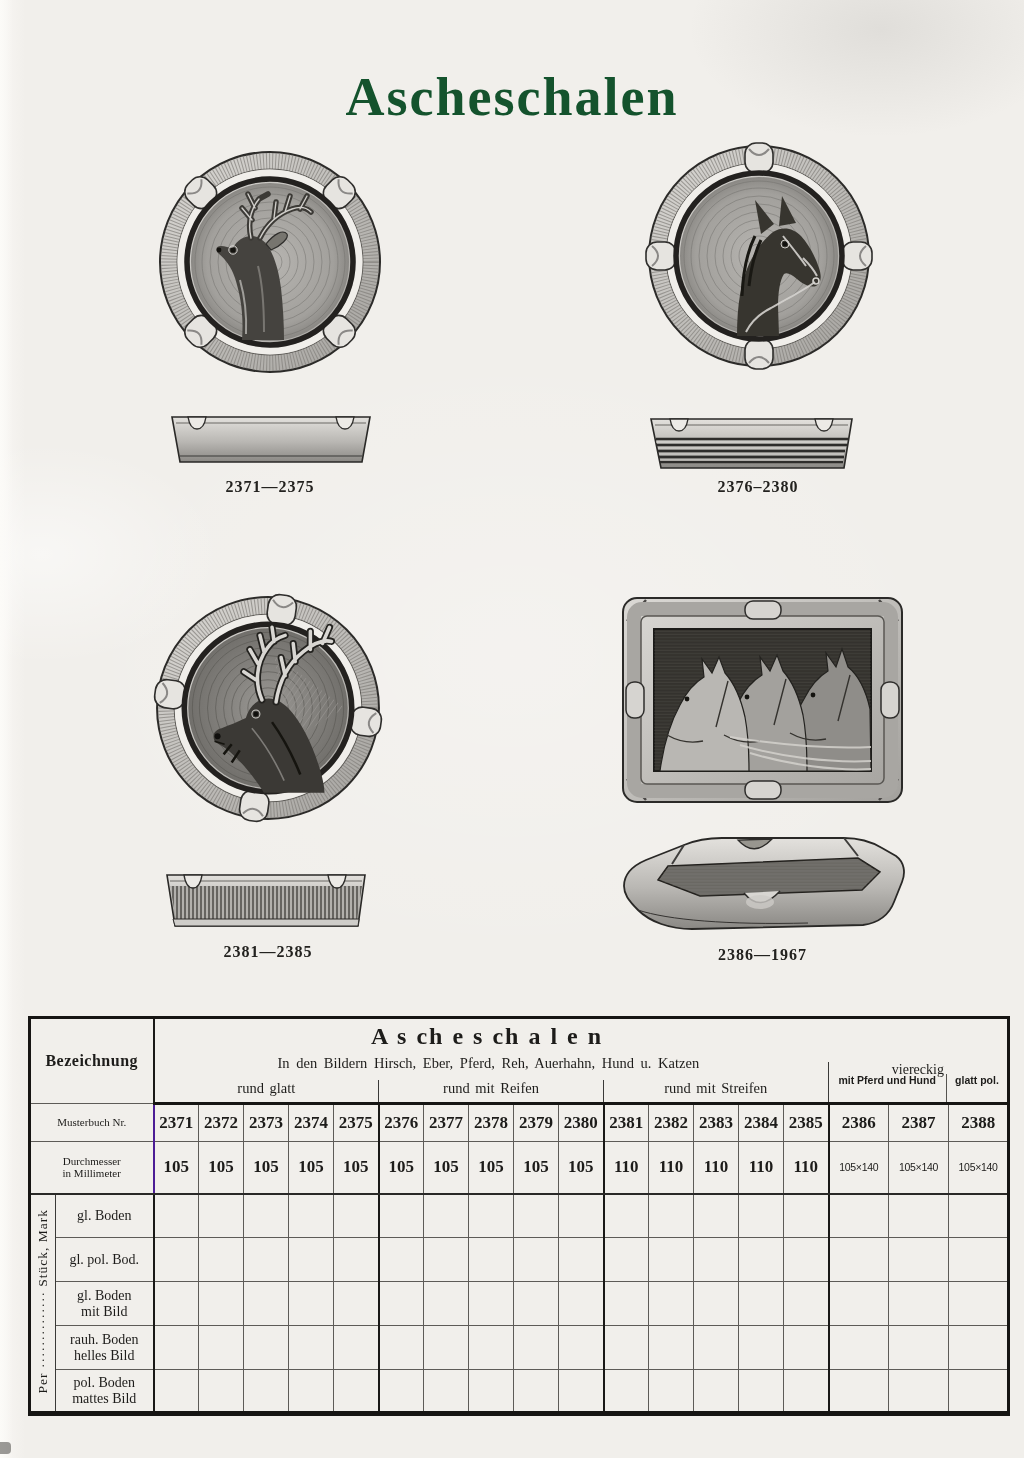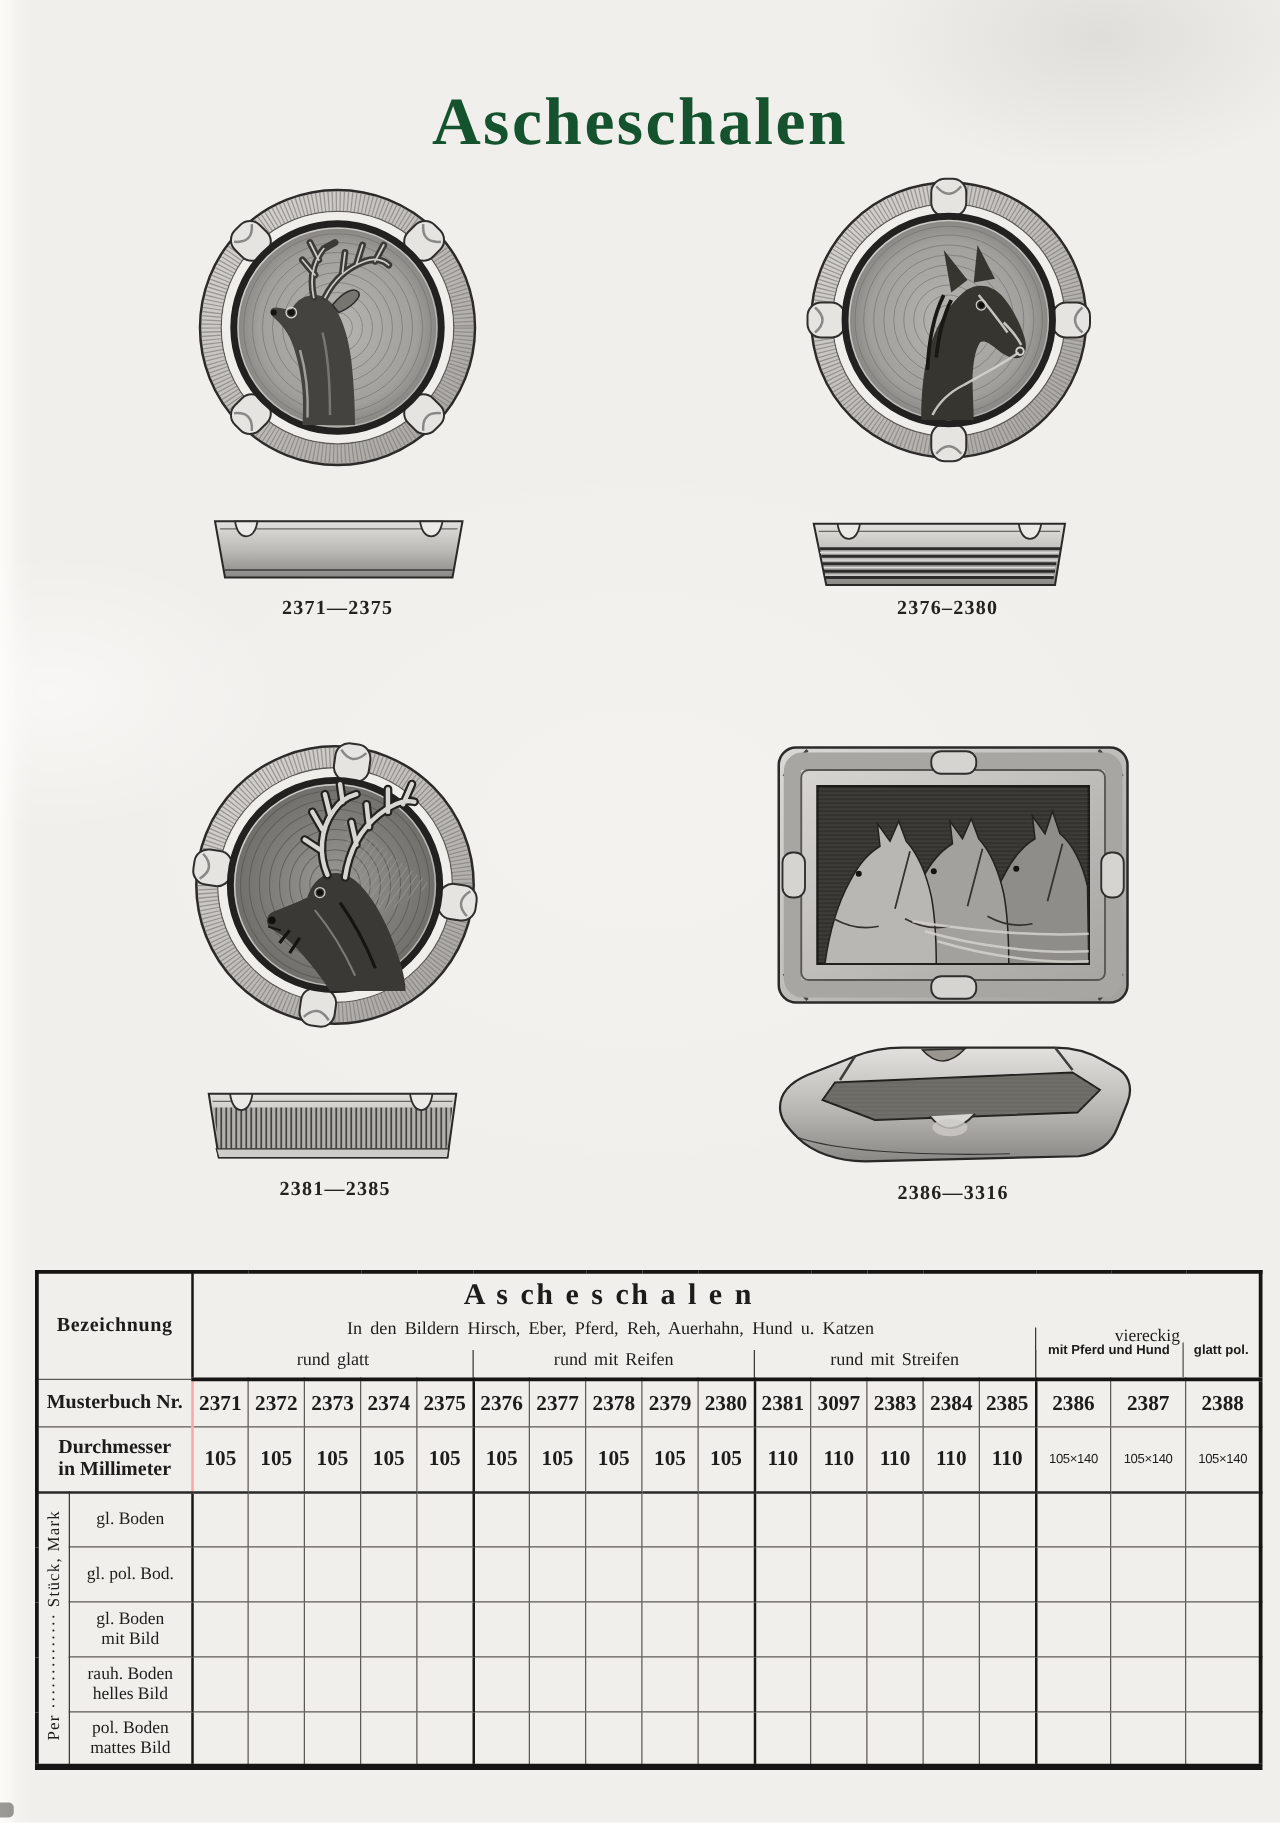--- a/index.html
+++ b/index.html
@@ -40,21 +40,21 @@
   .bh-groups{position:absolute;bottom:0;left:0;right:0;display:flex;align-items:flex-end;}
   .bh-group{width:225px;box-sizing:border-box;text-align:center;font-size:14.5px;
     padding-bottom:3px;height:22px;border-right:1px solid #3b3a38;word-spacing:2px;}
   .bh-vier{width:180px;box-sizing:border-box;height:40px;position:relative;border-left:1px solid #3b3a38;margin-left:-1px;}
   .bh-vier-label{position:absolute;top:0;left:0;width:100%;text-align:center;font-size:14px;}
   .bh-vier-sub{position:absolute;bottom:0;left:0;right:0;display:flex;}
   .bh-vs1{width:118px;box-sizing:border-box;font-family:"Liberation Sans",sans-serif;
     font-size:10.5px;font-weight:700;padding-bottom:16px;text-align:center;transform-origin:center bottom;}
   .bh-vs2{width:62px;box-sizing:border-box;border-left:1px solid #55534f;
     font-family:"Liberation Sans",sans-serif;font-size:10.5px;font-weight:700;padding-bottom:4px;text-align:center;}
-  td.rowlabel{font-size:16px;border-right:2px solid #fca5a5;line-height:1.15;font-weight:bold;}
+  td.rowlabel{font-size:11px;border-right:2px solid #4c1d95;line-height:1.15;}
   td.num{font-size:17px;font-weight:700;text-align:center;}
   td.cond{font-family:"Liberation Sans",sans-serif;font-size:10.5px;font-weight:400;letter-spacing:-.3px;}
   td.g{border-right:2px solid #1a1917;}
   td.vert{border-right:1px solid #3b3a38;border-bottom:3px solid #161513;}
   .vert span{display:inline-block;writing-mode:vertical-rl;transform:rotate(180deg);
     font-size:13.5px;letter-spacing:1px;white-space:nowrap;}
   td.plabel{font-size:14px;border-right:2px solid #1a1917;line-height:1.12;}
   .pre{white-space:pre-line;}
   td.pc{background:transparent;}
   tr.r-price td{border-top:1px solid #6b6965;}
@@ -304,21 +304,21 @@
   <svg style="left:3px;top:240px" width="309" height="106" viewBox="0 0 309 106">
     <path d="M16 56 C16 44 24 36 38 30 L76 15 C88 10 100 8 114 8 L236 8 C252 8 264 12 274 18 L288 26 C296 32 298 42 294 52 L286 72 C281 85 270 93 255 95 L84 99 C62 99 42 92 30 80 C20 70 16 64 16 56 Z" fill="url(#gBody)" stroke="#292826" stroke-width="1.8"></path>
     <path d="M60 36 L250 28 L272 42 L254 60 L92 66 L50 50 Z" fill="#716f6b" stroke="#211f1c" stroke-width="1.5"></path>
     <path d="M60 36 L250 28 L272 42 L254 60 L92 66 L50 50 Z" fill="url(#pH)" opacity=".6"></path>
     <path d="M130 10 Q146 28 164 9 Z" fill="#98968f" stroke="#2c2b29" stroke-width="1.3"></path>
     <path d="M136 63 Q152 83 172 61" fill="#d8d6d2" stroke="#2c2b29" stroke-width="1.5"></path>
     <ellipse cx="152" cy="72" rx="14" ry="7" fill="#cdcbc7" opacity=".8"></ellipse>
     <path d="M76 15 L64 34 M236 8 L250 26" stroke="#3f3e3c" stroke-width="2" fill="none"></path>
     <path d="M30 80 C60 90 120 95 200 93" stroke="#343230" stroke-width="1" fill="none"></path>
   </svg>
-  <div class="fig-caption" style="top:356px">2386—3316</div>
+  <div class="fig-caption" style="top:356px">2386—1967</div>
 </div>
 
 <table class="price-table">
   <colgroup>
     <col style="width:26px">
       <col style="width:98px">
     <col style="width:45px">
       <col style="width:45px">
       <col style="width:45px">
       <col style="width:45px">
@@ -363,21 +363,21 @@
     <td class="num">2372</td>
     <td class="num">2373</td>
     <td class="num">2374</td>
     <td class="num g">2375</td>
     <td class="num">2376</td>
     <td class="num">2377</td>
     <td class="num">2378</td>
     <td class="num">2379</td>
     <td class="num g">2380</td>
     <td class="num">2381</td>
-    <td class="num">3097</td>
+    <td class="num">2382</td>
     <td class="num">2383</td>
     <td class="num">2384</td>
     <td class="num g">2385</td>
     <td class="num">2386</td>
     <td class="num">2387</td>
     <td class="num">2388</td>
   </tr>
   <tr class="r-durch">
     <td colspan="2" class="rowlabel pre">Durchmesser
 in Millimeter</td>

